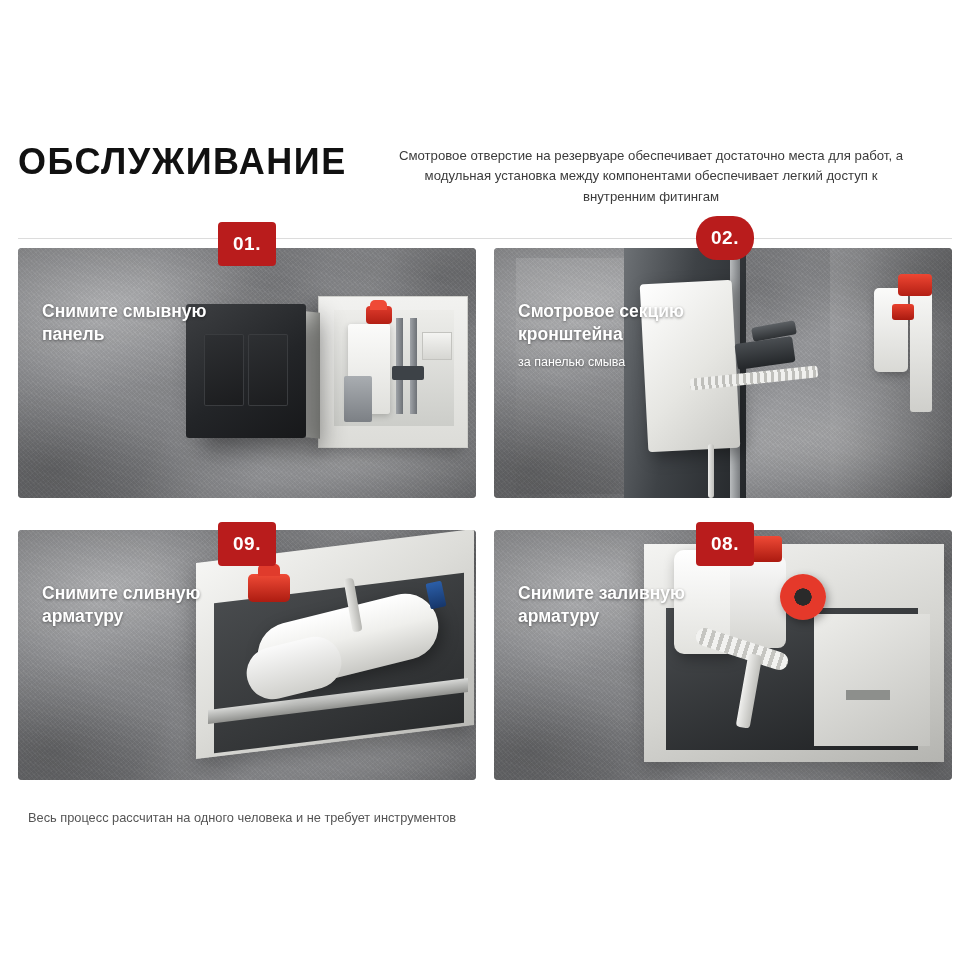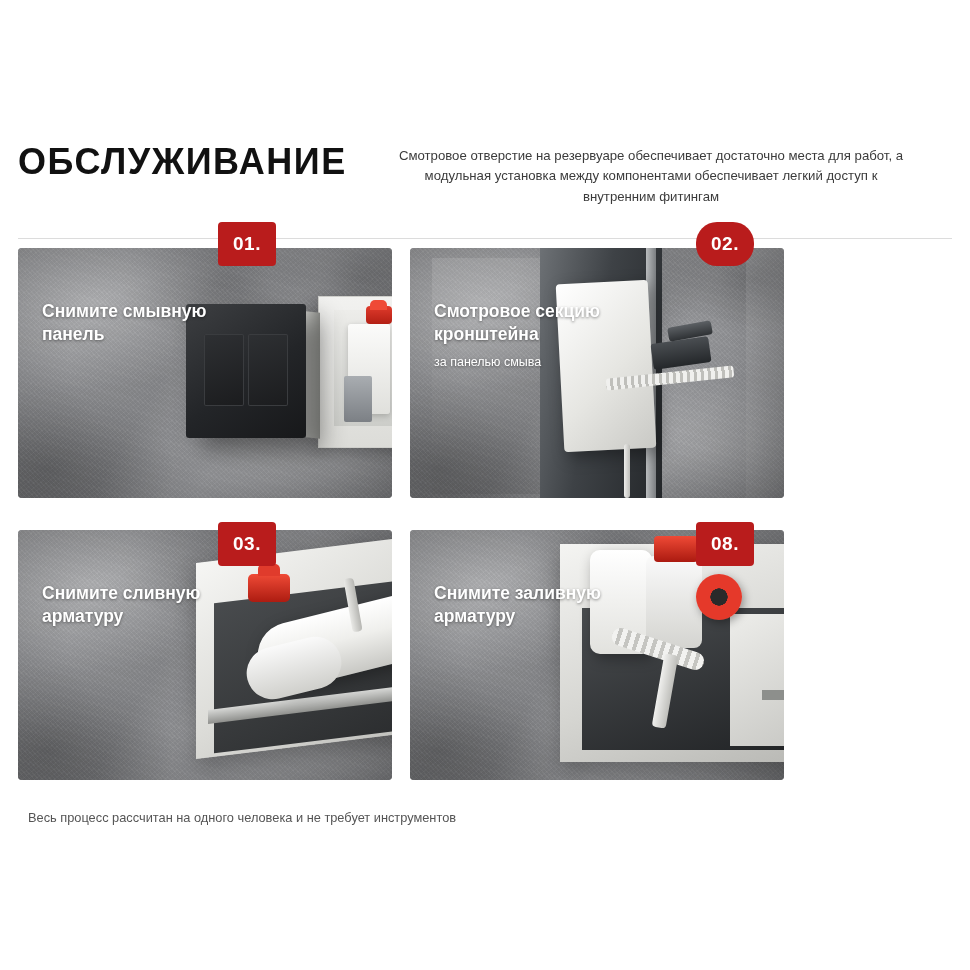--- a/index.html
+++ b/index.html
@@ -61,21 +61,21 @@
     top: 238px;
     height: 1px;
     background: #dcdcdc;
   }
 
   
   .grid {
     position: absolute;
     left: 18px;
     top: 248px;
-    width: 766px;
+    width: 934px;
   }
   .row {
     display: flex;
     gap: 18px;
     margin-bottom: 32px;
   }
   .card {
     position: relative;
     width: 458px;
     height: 250px;
@@ -145,21 +145,21 @@
     border-radius: 4px;
     display: flex;
     align-items: center;
     justify-content: center;
     font-size: 19px;
     font-weight: bold;
     letter-spacing: 0.5px;
     z-index: 20;
   }
   .badge-01 { left: 218px; top: 222px; }
-  .badge-02 { left: 696px; top: 222px; border-radius: 21px; }
+  .badge-02 { left: 696px; top: 216px; border-radius: 21px; }
   .badge-03 { left: 218px; top: 522px; }
   .badge-04 { left: 696px; top: 522px; }
 
   
   .footer {
     position: absolute;
     left: 28px;
     top: 810px;
     font-size: 12.8px;
     color: #555555;
@@ -412,18 +412,18 @@
         <div class="caption">
           <div class="lead">Снимите заливную арматуру</div>
         </div>
       </div>
 
     </div>
   </div>
 
   <div class="badge badge-01">01.</div>
   <div class="badge badge-02">02.</div>
-  <div class="badge badge-03">03.</div>
+  <div class="badge badge-03">09.</div>
   <div class="badge badge-04">08.</div>
 
   <div class="footer">Весь процесс рассчитан на одного человека и не требует инструментов</div>
 
 </div>
 
 </body></html>

